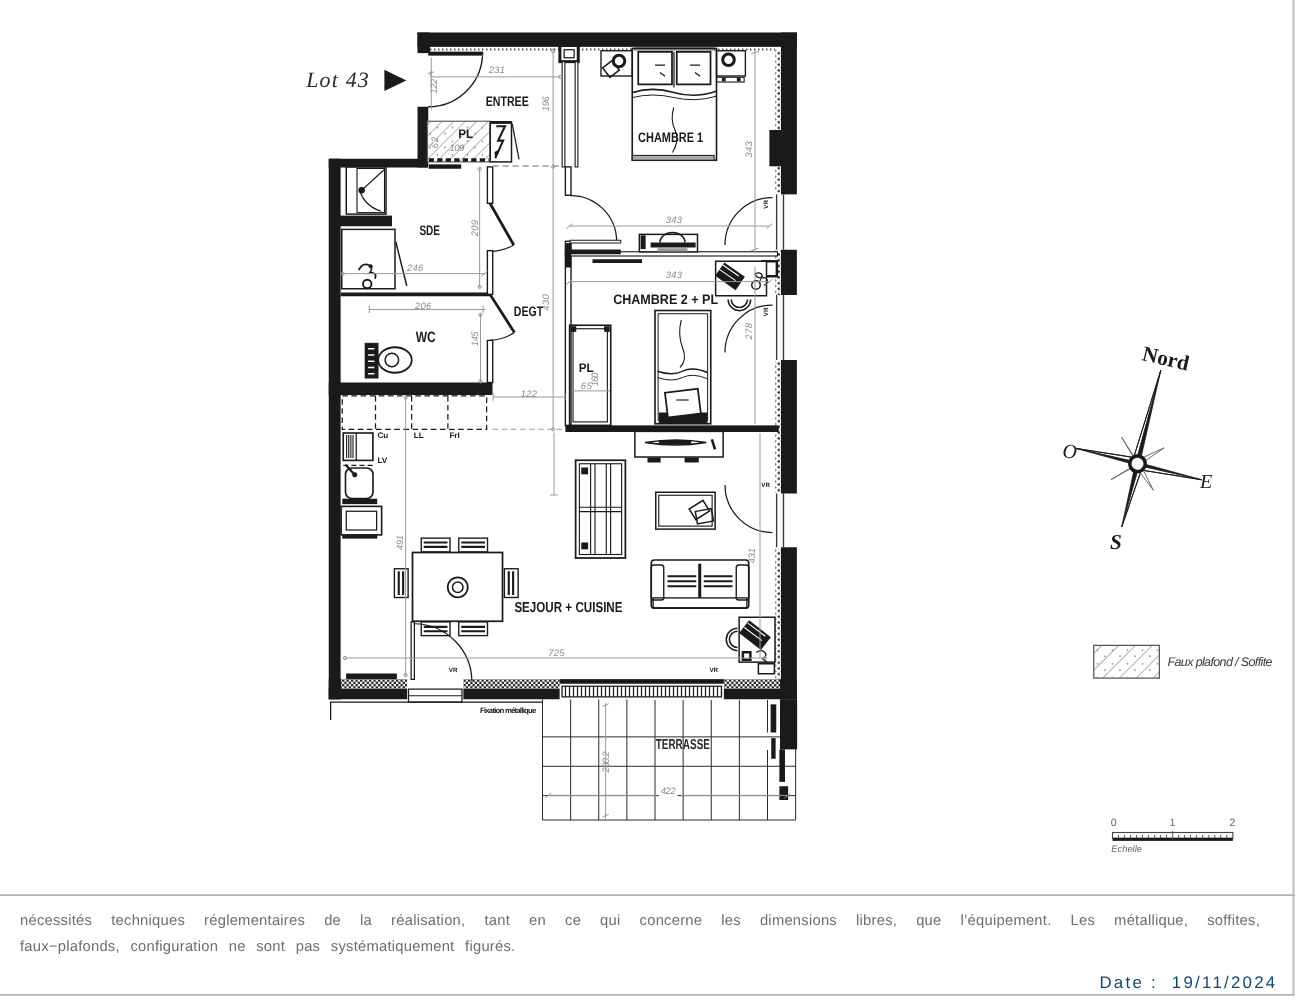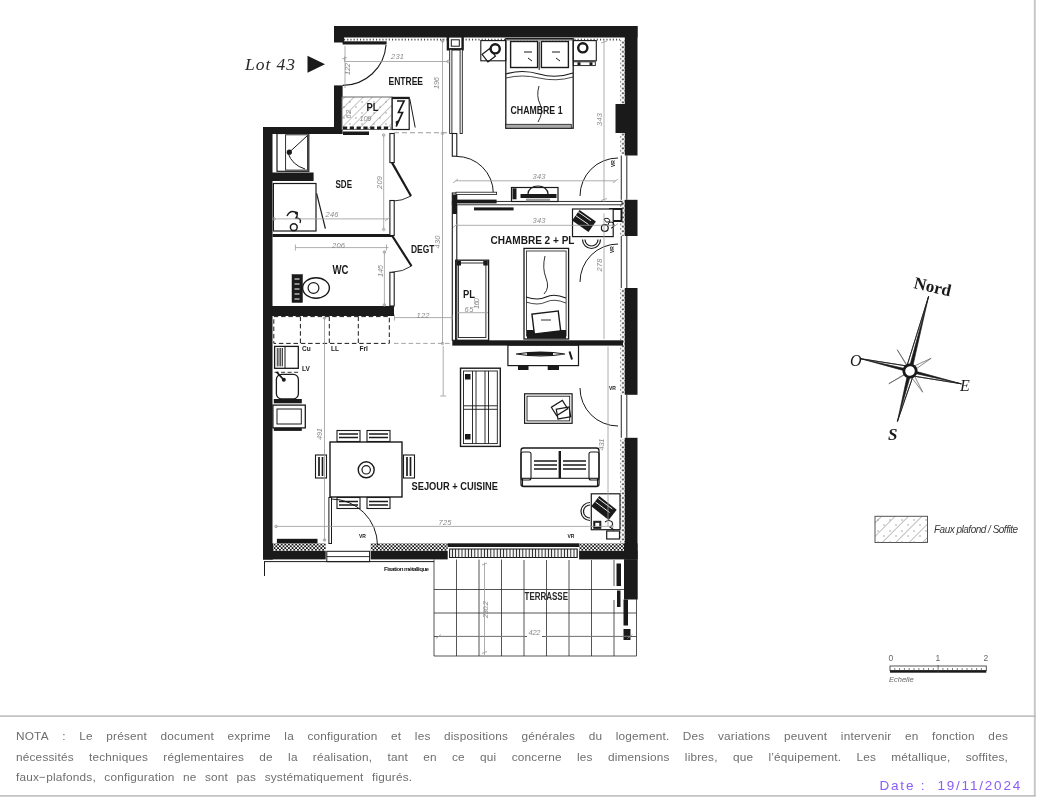--- a/index.html
+++ b/index.html
@@ -3,21 +3,21 @@
 <meta charset="utf-8">
 <style>
 html,body{margin:0;padding:0;width:1039px;height:800px;background:#fff;overflow:hidden;
 font-family:"Liberation Sans",sans-serif}
 #stage{position:relative;width:1039px;height:800px}
 svg{position:absolute;left:0;top:0}
 .nota{position:absolute;left:16px;top:726px;width:992px;color:#6e6e6e;
 font-size:11.8px;line-height:20.6px;letter-spacing:0.2px}
 .w3{word-spacing:5px}
 .j{text-align:justify;text-align-last:justify}
-.date{position:absolute;left:700px;top:778px;width:322px;text-align:right;color:#8b5cf6;
+.date{position:absolute;left:700px;top:778px;width:322px;text-align:right;color:#0c4a6e;
 font-size:13.5px;letter-spacing:1.8px}
 </style>
 </head>
 <body>
 <div id="stage">
 <svg width="1039" height="800" viewBox="0 0 1039 800">
 <defs>
 <pattern id="hatchPL" width="6.5" height="6.5" patternUnits="userSpaceOnUse" patternTransform="rotate(-45)">
 <rect width="6.5" height="6.5" fill="#fff"></rect>
 <line x1="0" y1="0" x2="6.5" y2="0" stroke="#8c8c8c" stroke-width="1"></line>
@@ -559,19 +559,18 @@
 <path d="M894.8,668 v2.5 M899.6,668 v2.5 M904.4,668 v2.5 M909.2,668 v2.5 M914,668 v2.5 M918.9,668 v2.5 M923.7,668 v2.5 M928.5,668 v2.5 M933.3,668 v2.5"></path>
 <path d="M942.9,668 v2.5 M947.7,668 v2.5 M952.5,668 v2.5 M957.3,668 v2.5 M962.1,668 v2.5 M967,668 v2.5 M971.8,668 v2.5 M976.6,668 v2.5 M981.4,668 v2.5"></path>
 <path d="M938.1,665 v7.5"></path>
 </g>
 <text x="889" y="681.5" font-size="7.5" font-style="italic" fill="#666">Echelle</text>
 </g>
 </g>
 </svg>
 
 <div class="nota">
-<div class="j">NOTA&nbsp;: Le présent document exprime la configuration et les dispositions générales du logement. Des variations peuvent intervenir en fonction des</div>
 <div class="j">nécessités techniques réglementaires de la réalisation, tant en ce qui concerne les dimensions libres, que l’équipement. Les métallique, soffites,</div>
 <div class="w3">faux−plafonds, configuration ne sont pas systématiquement figurés.</div>
 </div>
 
 <div class="date">Date&nbsp;:&nbsp; 19/11/2024</div>
 </div>
 
 </body></html>

